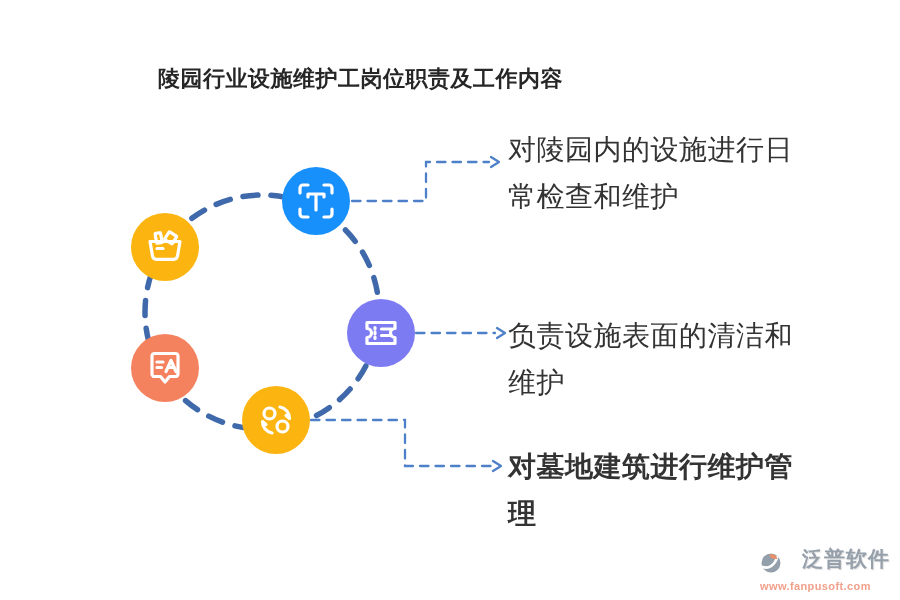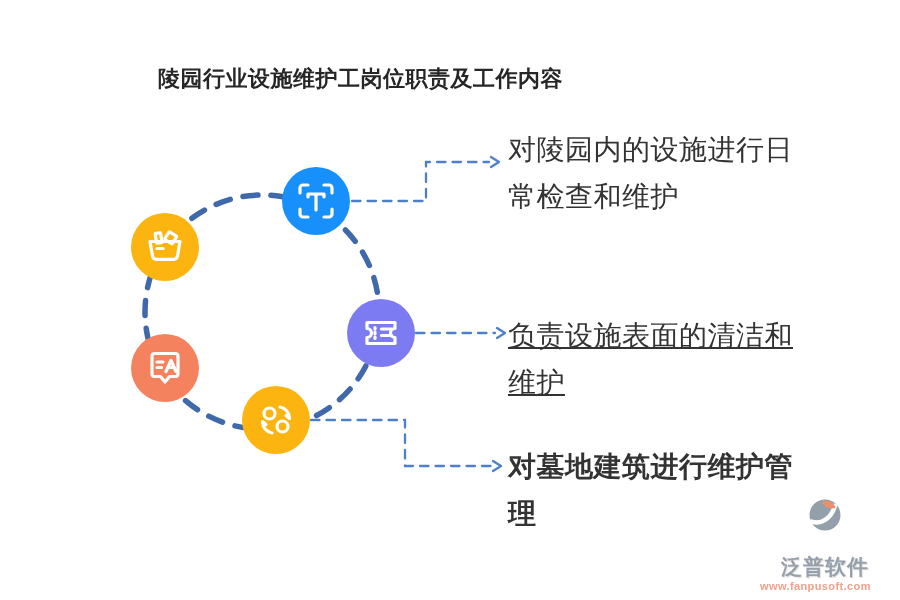--- a/index.html
+++ b/index.html
@@ -33,26 +33,26 @@
   .icon-stroke{
     fill:none;stroke:#ffffff;stroke-width:3.2;
     stroke-linecap:round;stroke-linejoin:round;
   }
   .duty-item{
     position:absolute;left:508px;width:304px;
     font-size:28px;line-height:47px;color:#333333;
     letter-spacing:.5px;word-break:break-all;
   }
   .duty-item-1{top:118px;margin-top:8px;}
-  .duty-item-2{top:312px;text-decoration:underline;}
+  .duty-item-2{top:312px;}
   .duty-item-3{top:443px;font-weight:bold;}
   .brand-footer{
     position:absolute;right:10px;bottom:8px;width:130px;
   }
-  .brand-row{display:flex;align-items:center;justify-content:flex-start;gap:20px;flex-direction:column;}
+  .brand-row{display:flex;align-items:flex-start;justify-content:flex-start;gap:20px;}
   .brand-name{
     font-size:21px;font-weight:700;color:var(--brand-gray);
     letter-spacing:1px;text-shadow:1px 1px 1px #e0e0e0;white-space:nowrap;
   }
   .brand-url{
     font-size:11px;font-weight:700;color:var(--url-color);
     letter-spacing:.4px;margin-top:-1px;white-space:nowrap;
   }
 </style>
 </head>

